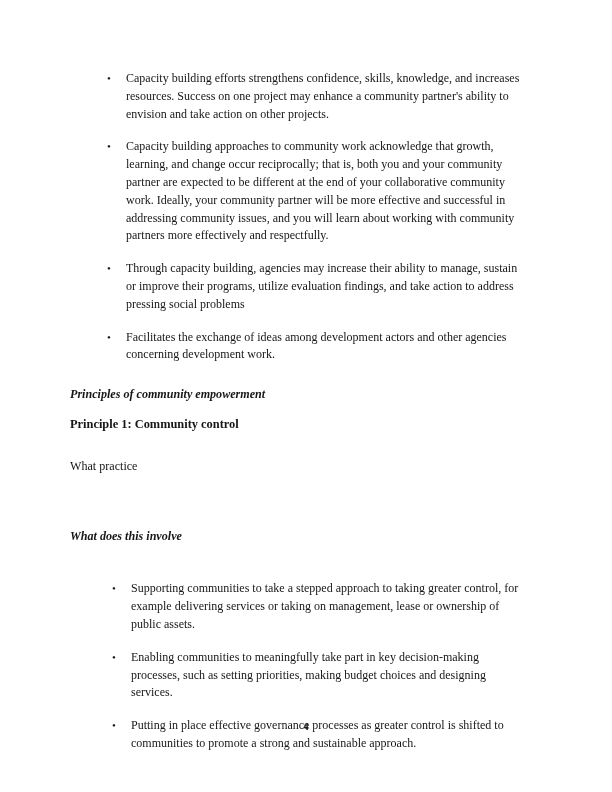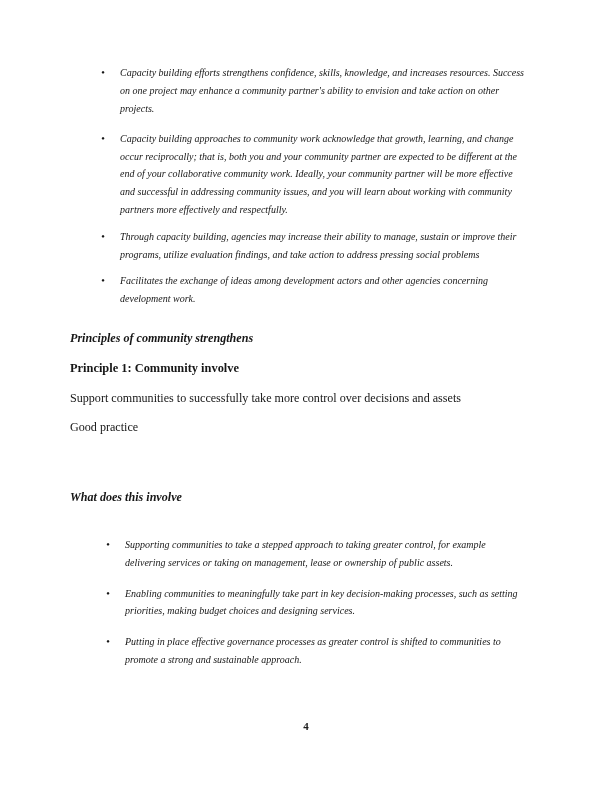--- a/index.html
+++ b/index.html
@@ -33,25 +33,24 @@
 
   
   ul.bullets {
     list-style: none;
     margin: 0;
     padding: 0;
   }
   ul.bullets li {
     position: relative;
     padding-left: 41px;
-    font-size: 10px;
+    font-size: 12px;
     line-height: 17.8px;
     text-align: left;
-    margin: 9px;
-    font-style: italic;
+    margin: 15px;
   }
   ul.bullets li::before {
     content: "\2022";
     position: absolute;
     left: 22px;
     top: 0;
     font-size: 11px;
     line-height: 17.8px;
     color: #161616;
   }
@@ -106,33 +105,32 @@
 
     <ul class="bullets spaced">
       <li>Capacity building efforts strengthens confidence, skills, knowledge, and increases resources. Success on one project may enhance a community partner's ability to envision and take action on other projects.</li>
       <li class="tight">Capacity building approaches to community work acknowledge that growth, learning, and change occur reciprocally; that is, both you and your community partner are expected to be different at the end of your collaborative community work. Ideally, your community partner will be more effective and successful in addressing community issues, and you will learn about working with community partners more effectively and respectfully.</li>
       <li class="tight">Through capacity building, agencies may increase their ability to manage, sustain or improve their programs, utilize evaluation findings, and take action to address pressing social problems</li>
       <li class="tight">Facilitates the exchange of ideas among development actors and other agencies concerning development work.</li>
     </ul>
 
     <div class="sp-22"></div>
 
-    <div class="h-bi">Principles of community strengthens</div>
+    <div class="h-bi">Principles of community empowerment</div>
 
     <div class="sp-12"></div>
 
-    <div class="h-b">Principle 1: Community involve</div>
+    <div class="h-b">Principle 1: Community control</div>
 
     <div class="sp-12"></div>
 
-    <p class="body">Support communities to successfully take more control over decisions and assets</p>
 
     <div class="sp-12"></div>
 
-    <p class="body">Good practice</p>
+    <p class="body">What practice</p>
 
     <div class="sp-12"></div>
 
 
     <div class="sp-40"></div>
 
     <div class="h-bi">What does this involve</div>
 
     <div class="sp-20"></div>
 

